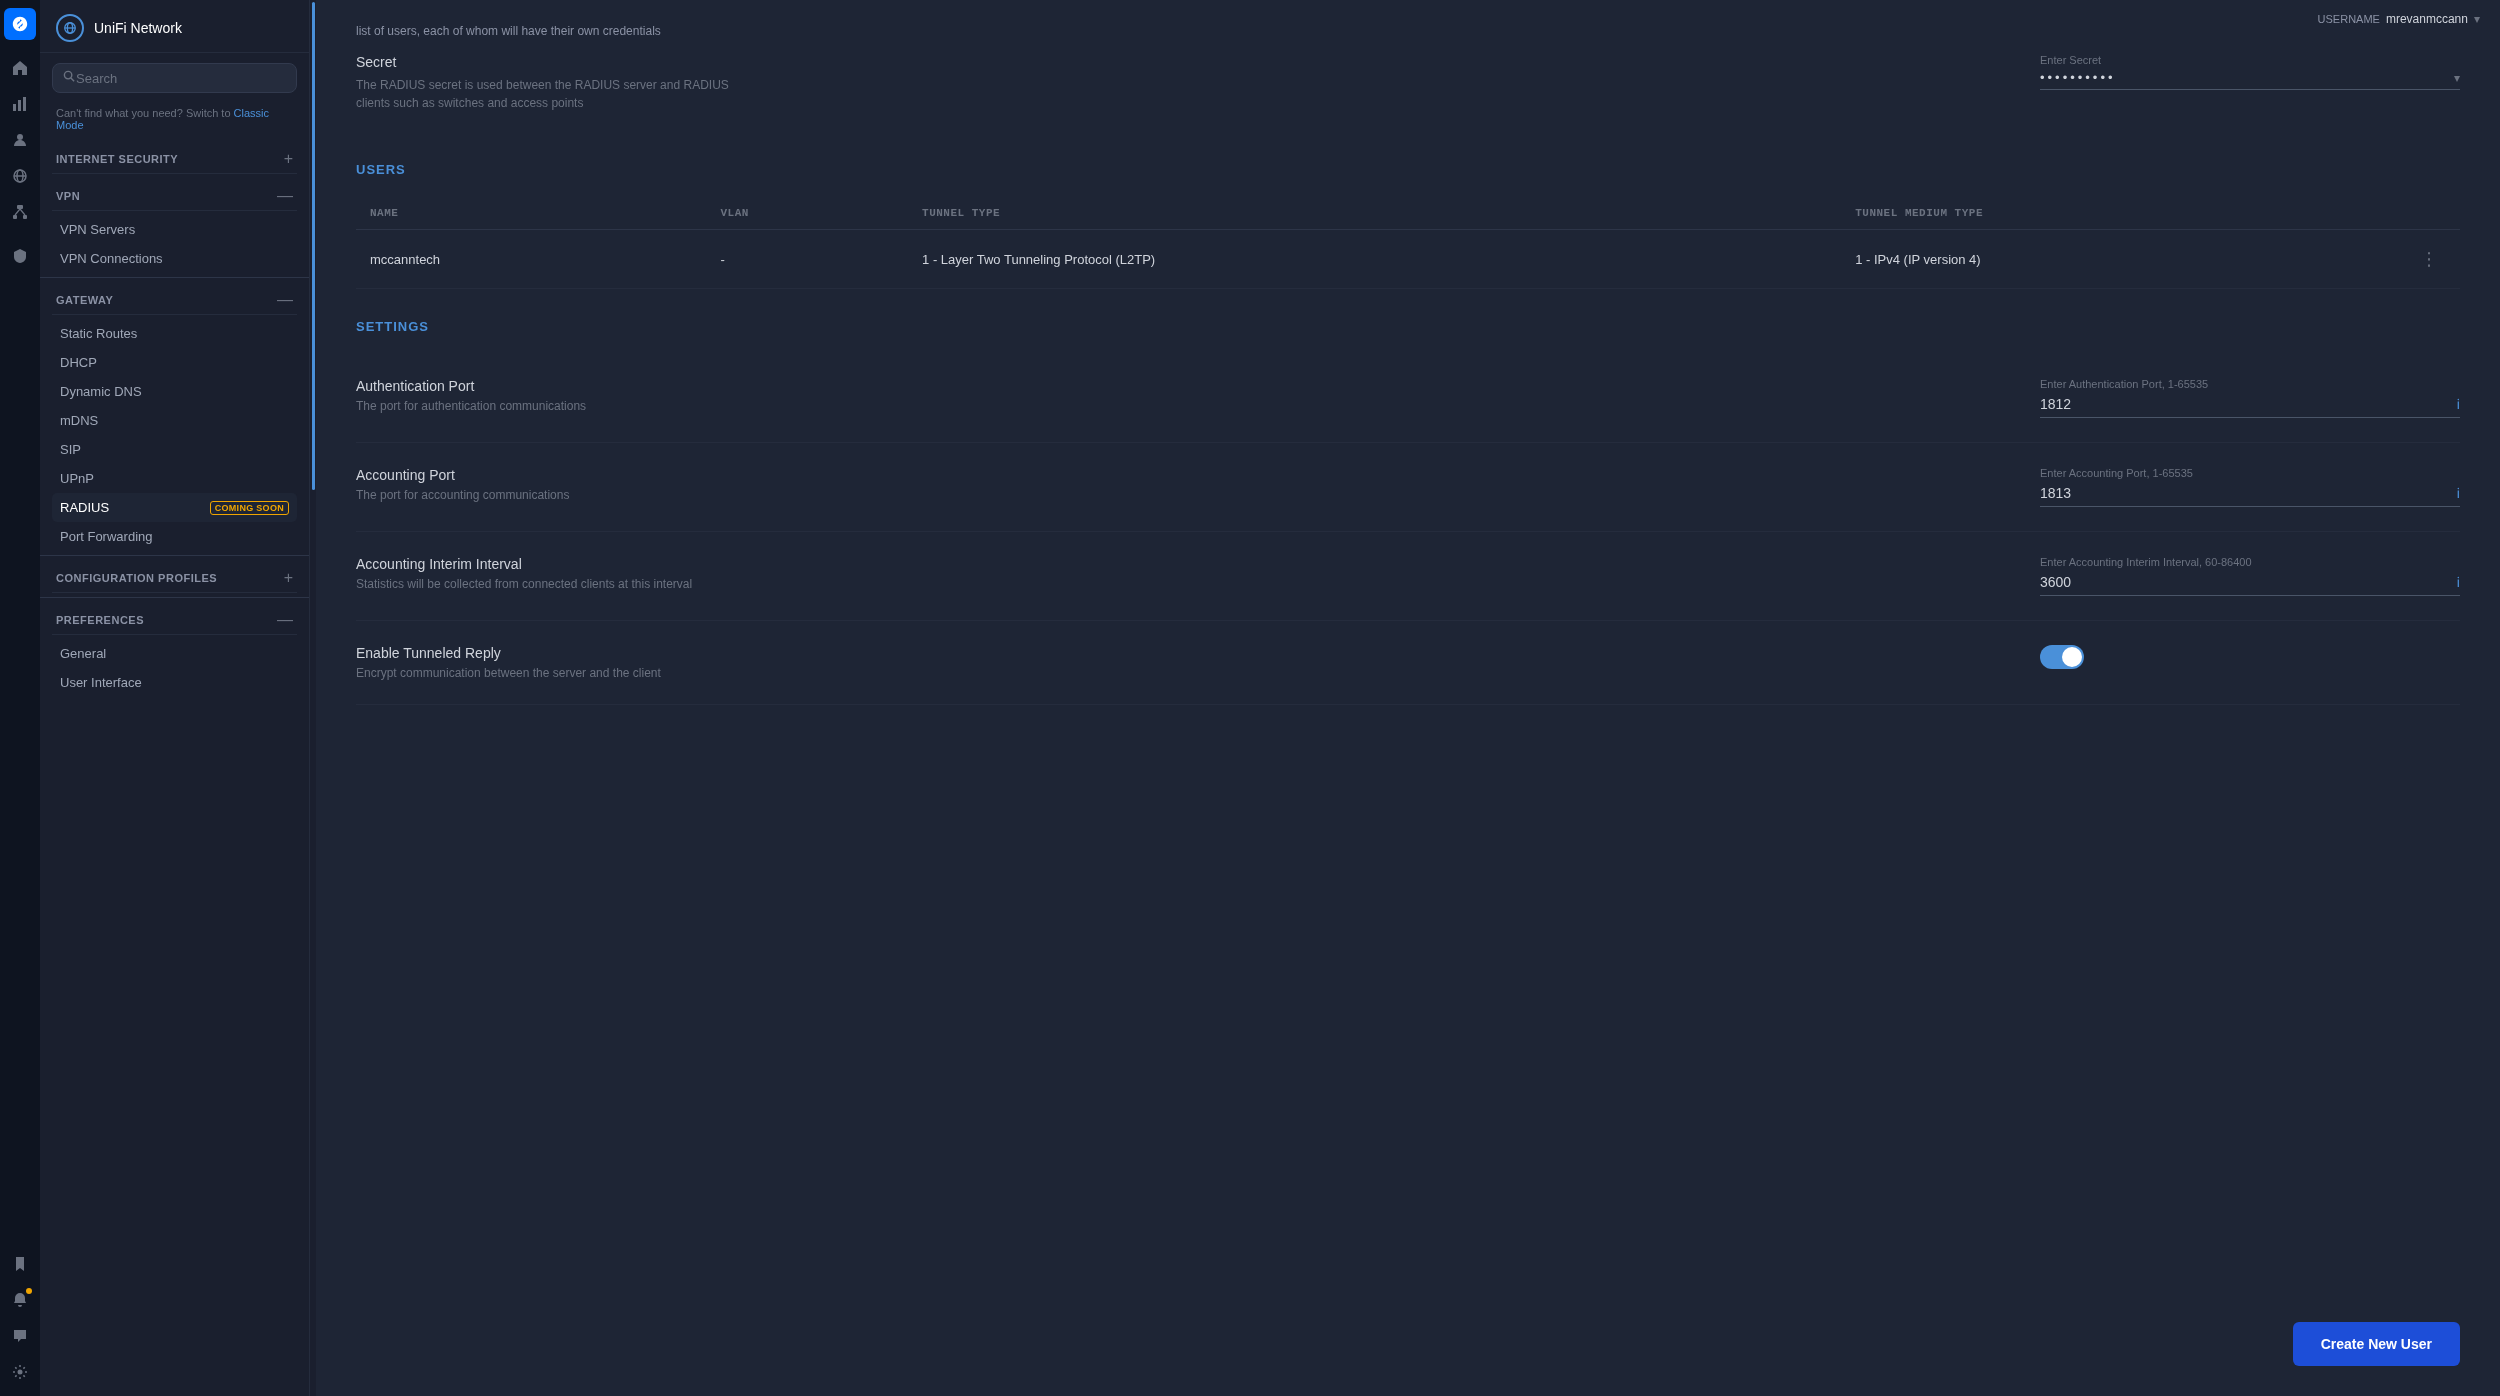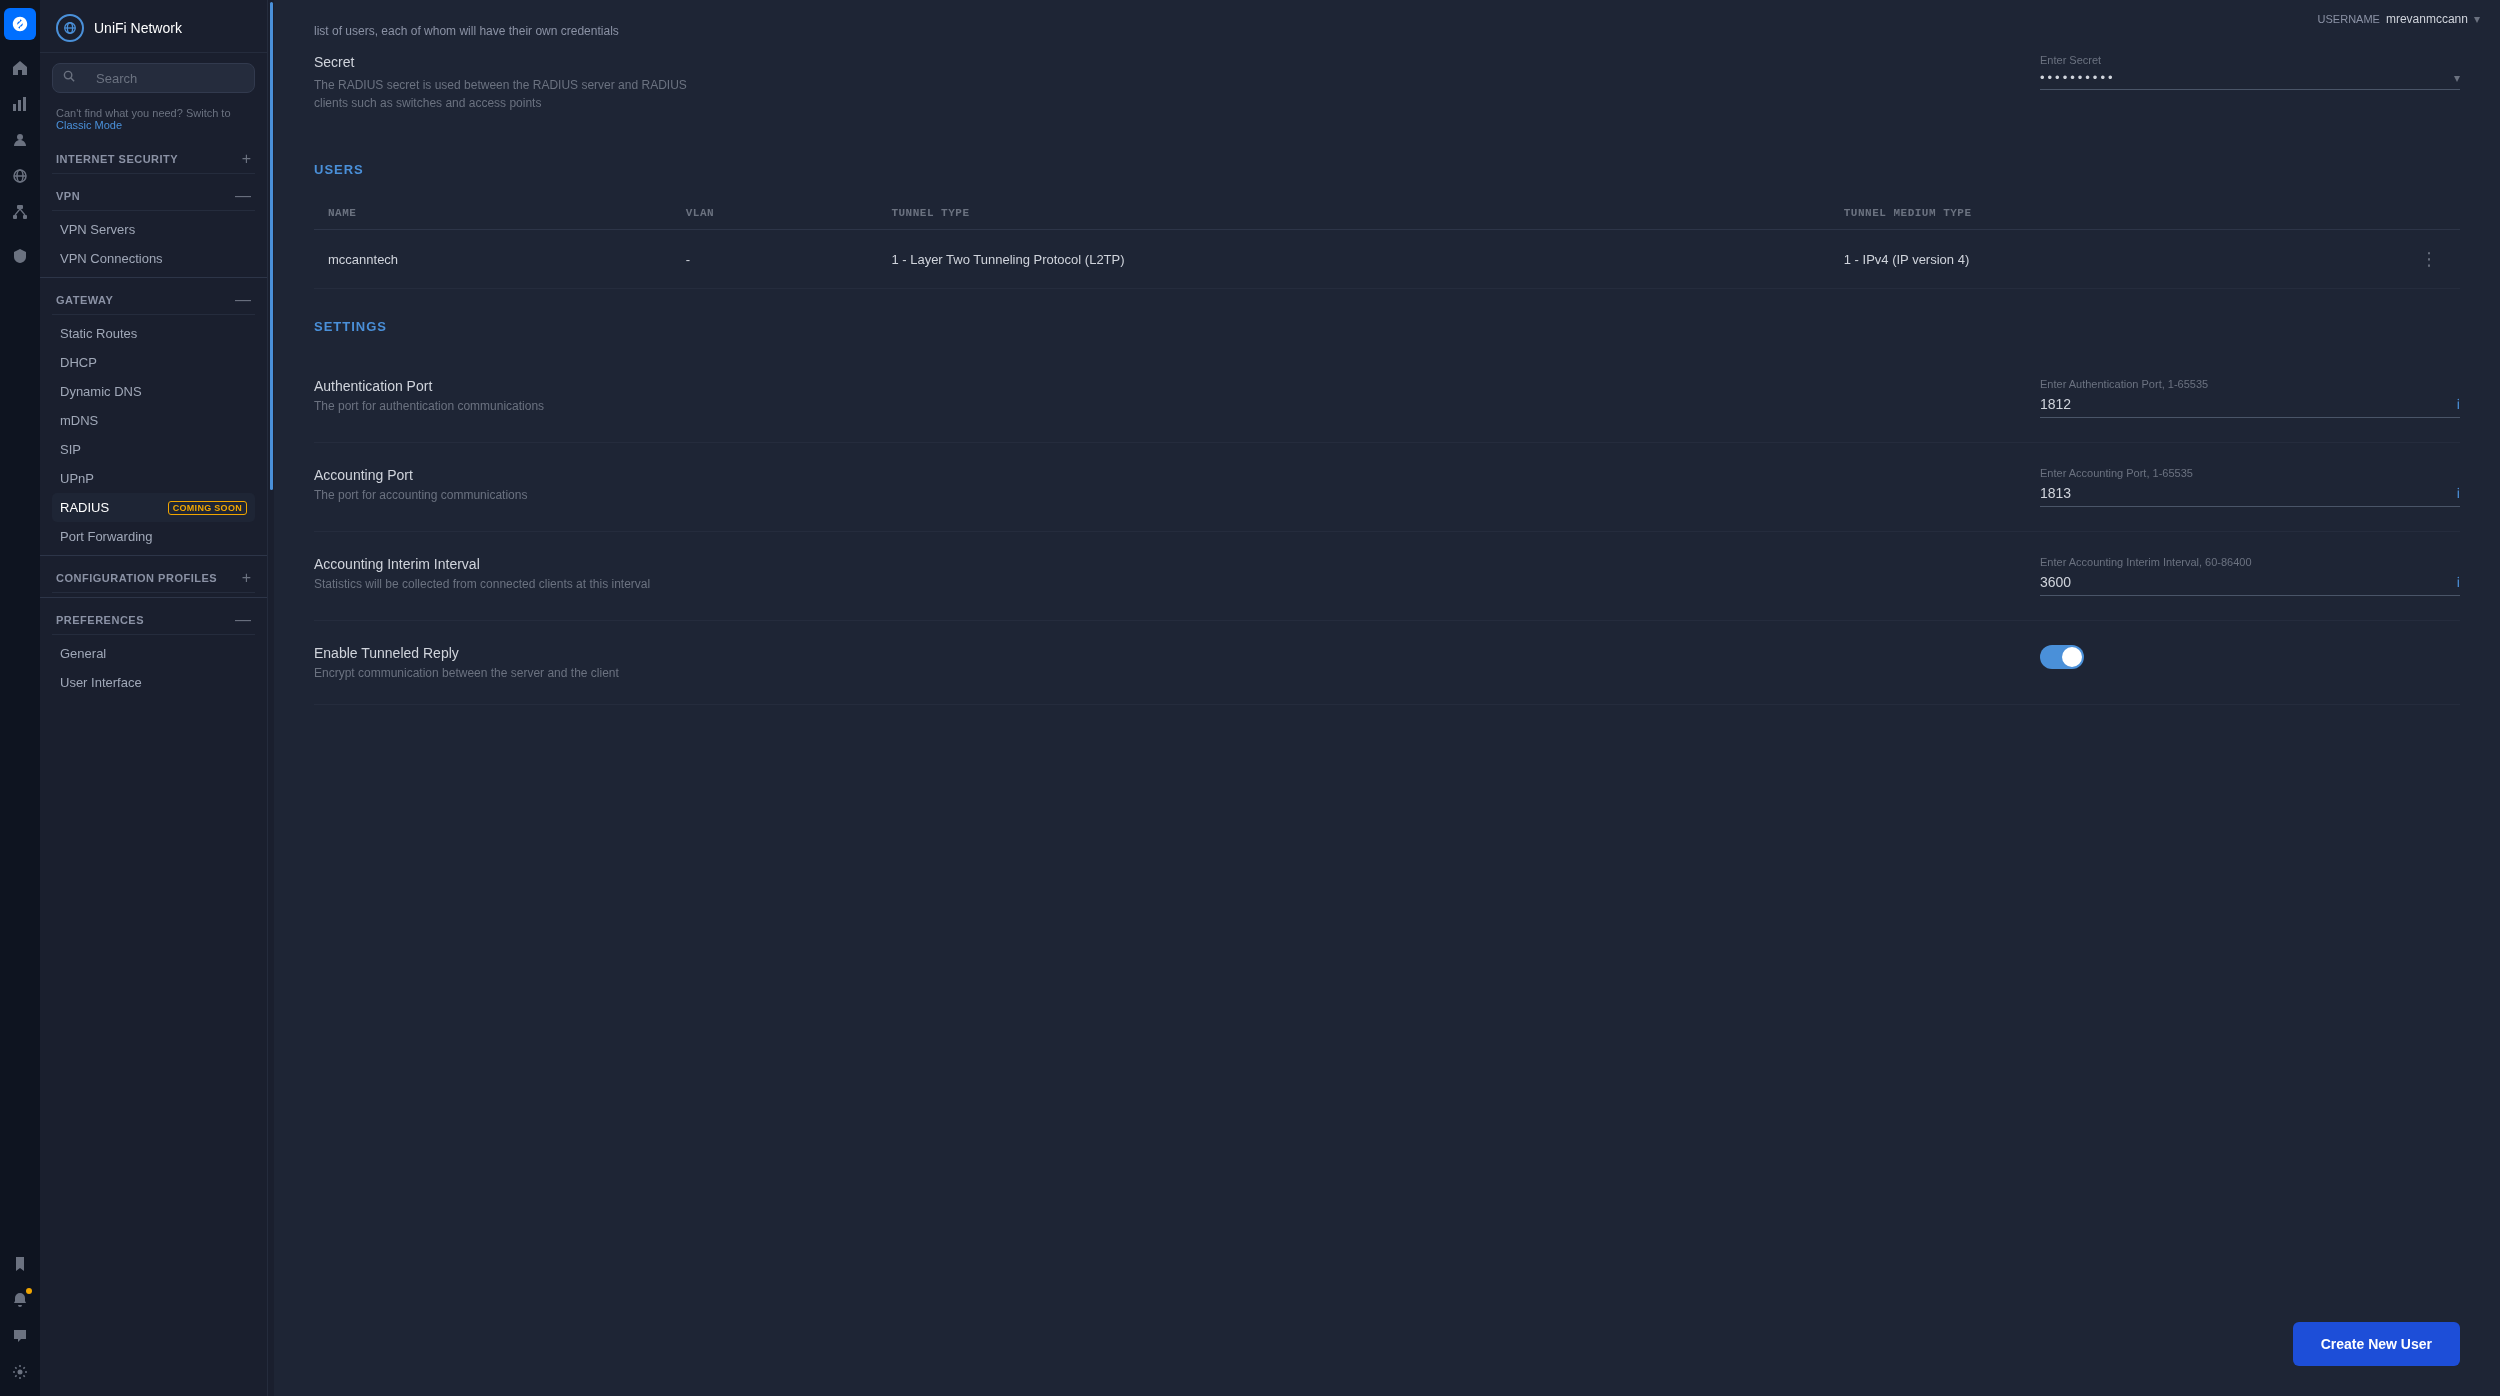--- a/index.html
+++ b/index.html
@@ -45,21 +45,21 @@
       align-items: center;
       justify-content: center;
       color: #6b7280;
       cursor: pointer;
       font-size: 14px;
     }
     .icon-bar-item svg { width: 16px; height: 16px; }
 
     
     .sidebar {
-      width: 228px;
+      width: 270px;
       background: #1a1f2e;
       display: flex;
       flex-direction: column;
       flex-shrink: 0;
       border-right: 1px solid #252c3d;
       overflow: hidden;
     }
     .sidebar-header {
       padding: 14px 16px 10px;
       display: flex;
@@ -83,21 +83,21 @@
       font-size: 14px;
       font-weight: 500;
     }
     .search-box {
       margin: 10px 12px;
       background: #252c3d;
       border: 1px solid #323a4e;
       border-radius: 8px;
       display: flex;
       padding: 6px 10px;
-      gap: 20px;
+      gap: 0;
       color: #6b7280;
     }
     .search-box input {
       background: transparent;
       border: none;
       outline: none;
       color: #d0d4dc;
       font-size: 13px;
       width: 100%;
     }

